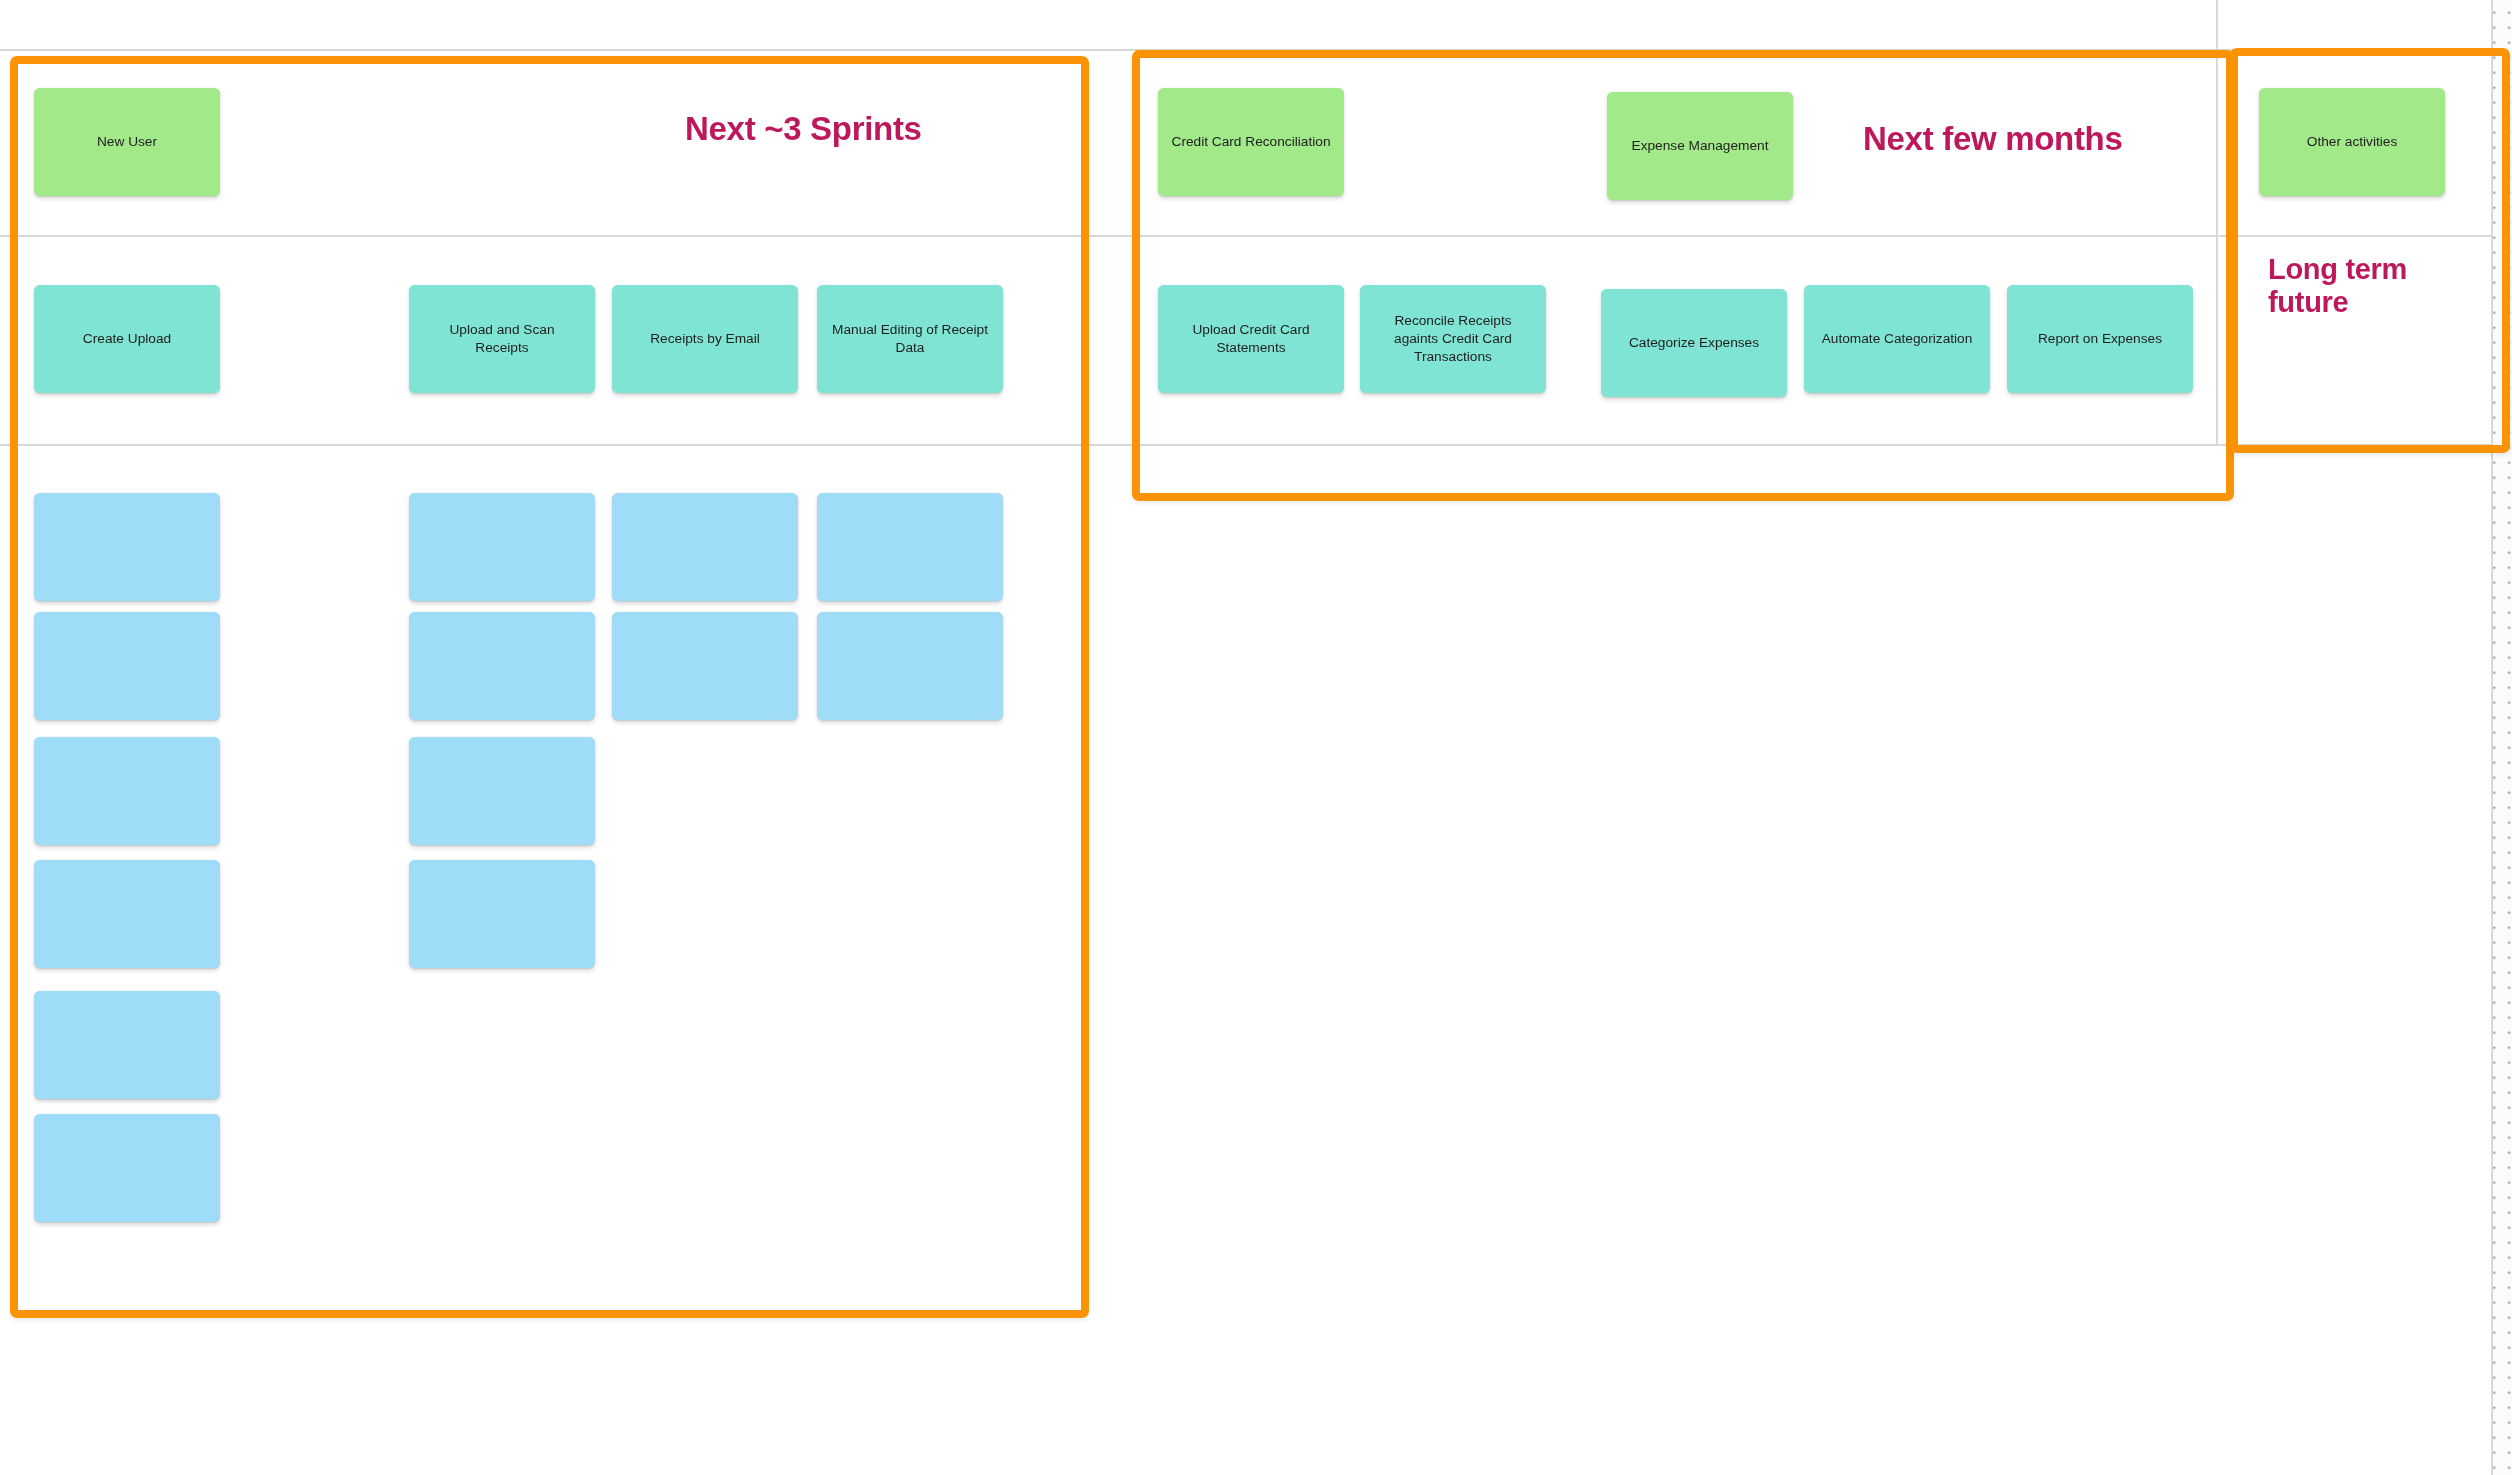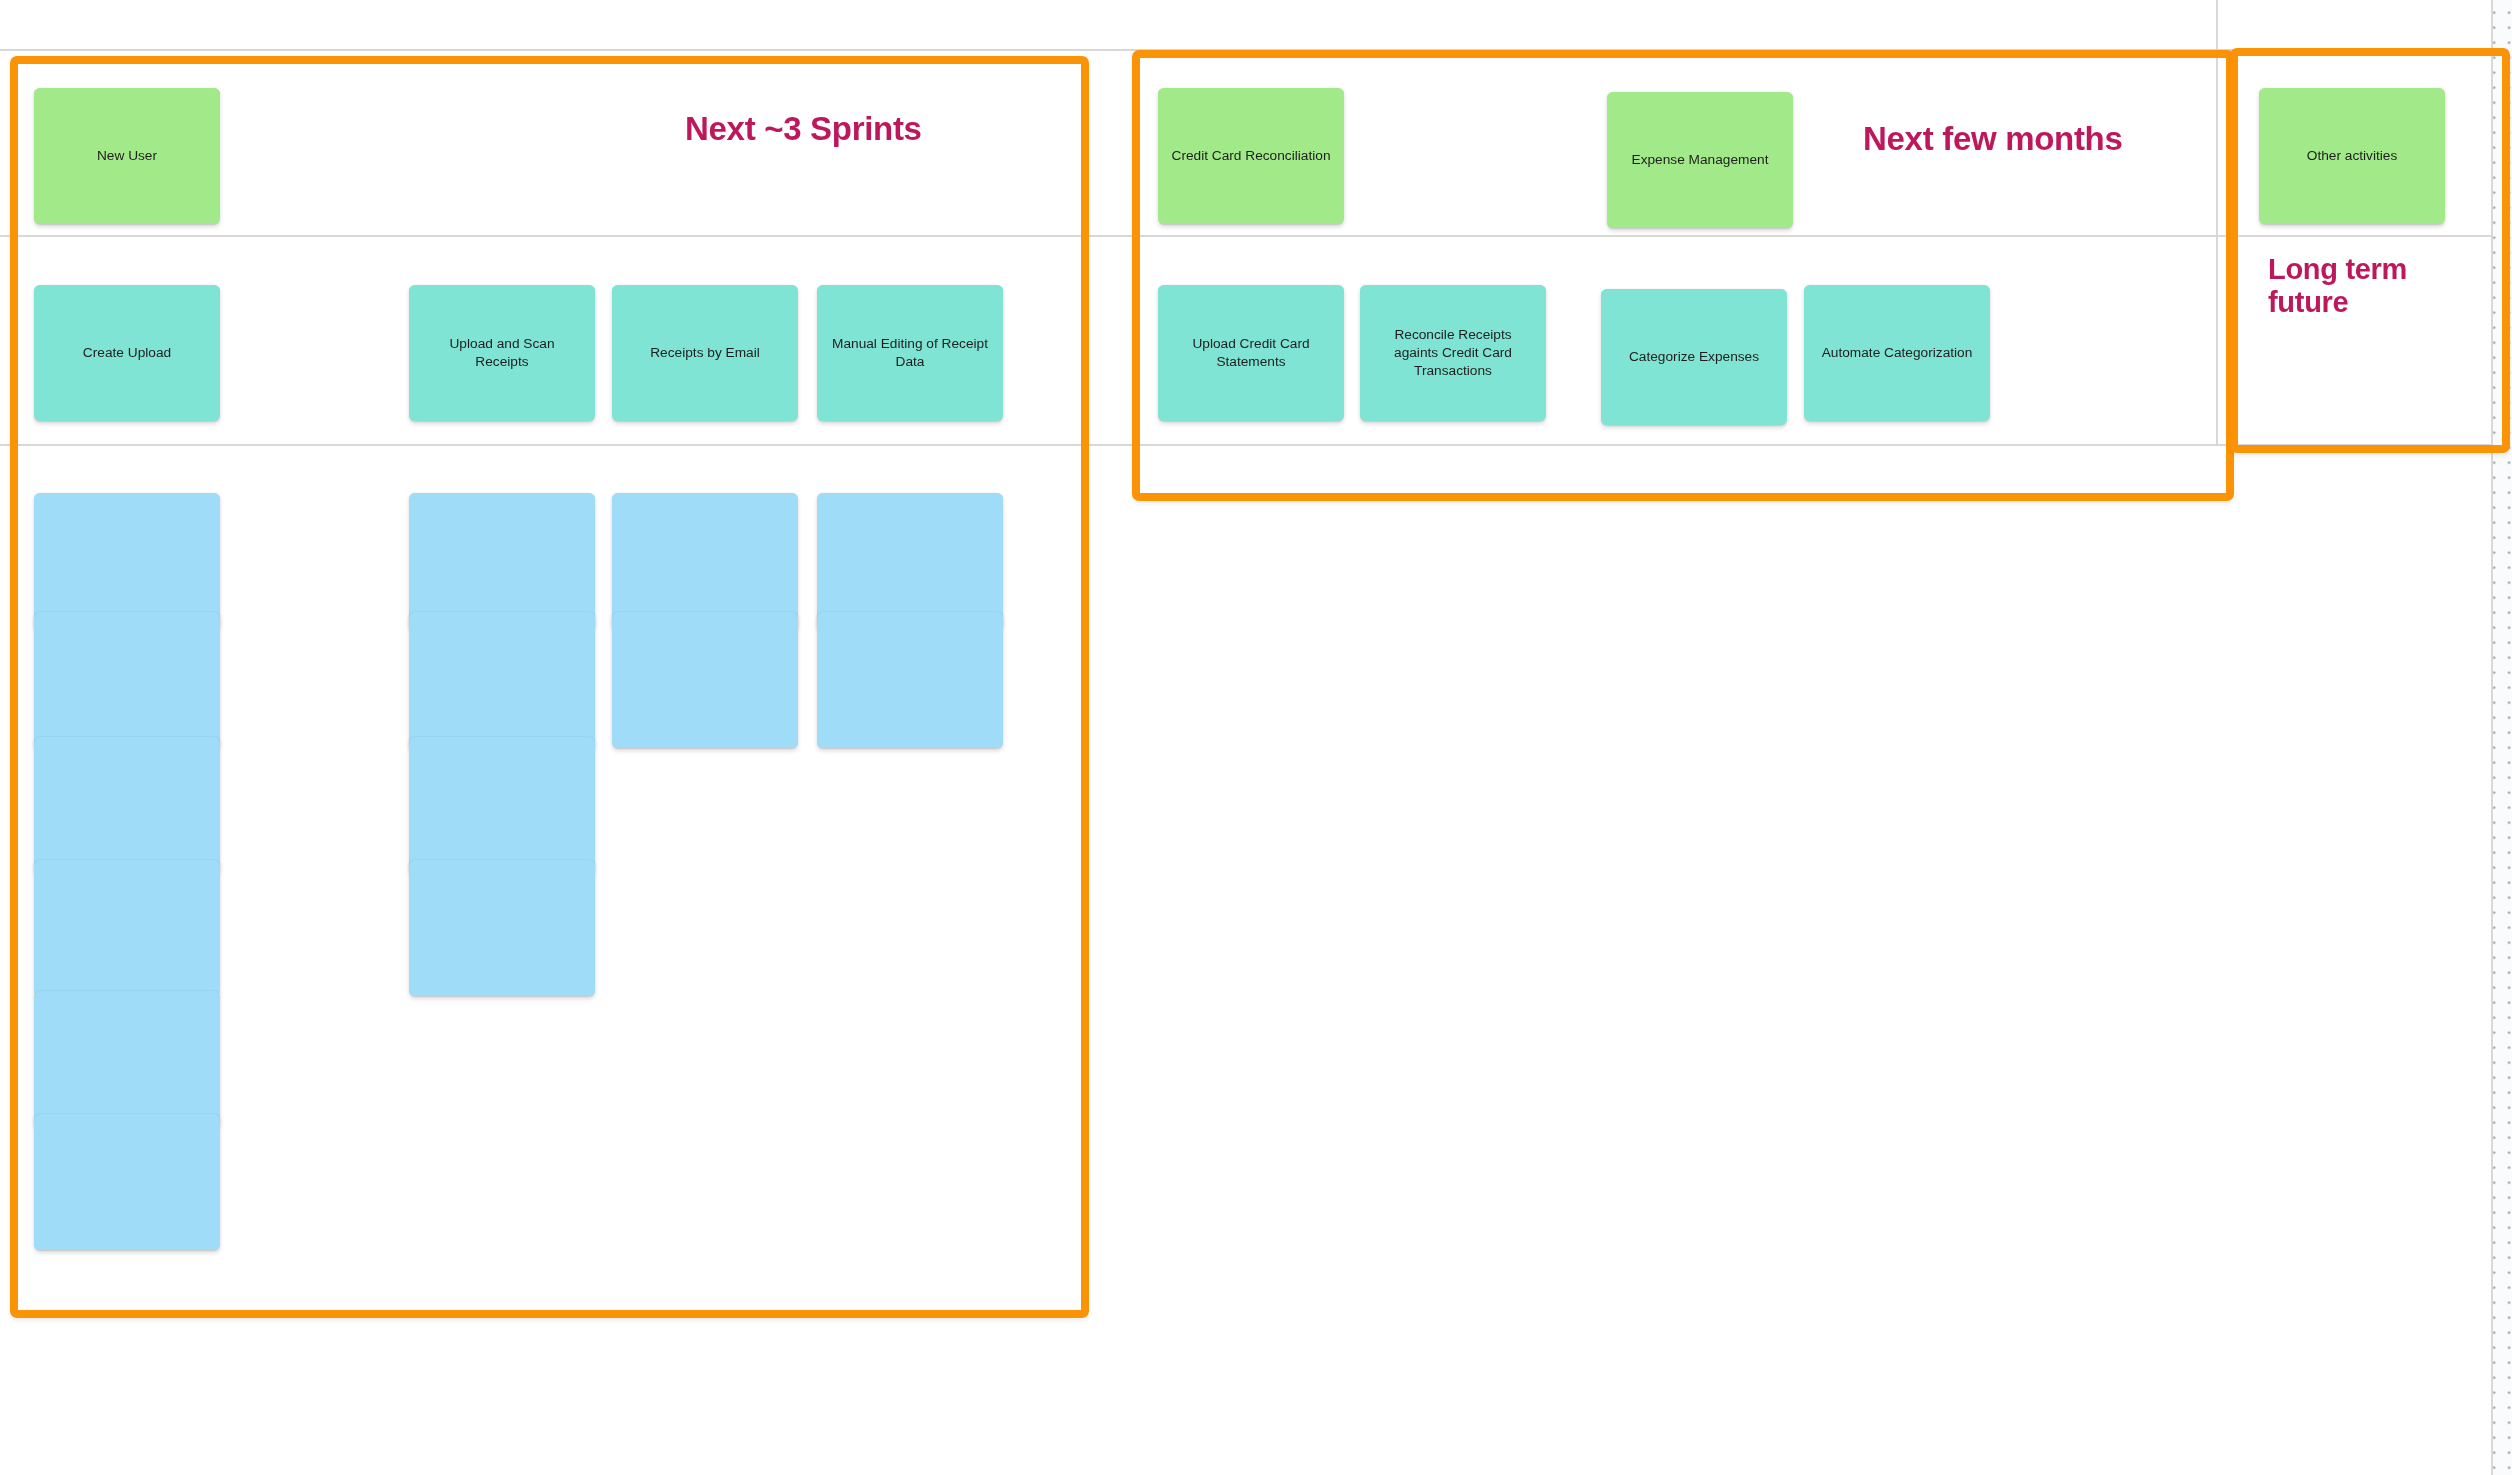--- a/index.html
+++ b/index.html
@@ -15,21 +15,21 @@
 
   
   .frame{position:absolute;border:8px solid #fb9306;border-radius:6.9px;background:transparent;
     box-shadow:0 2.9px 4.6px rgba(0,0,0,0.07);}
 
   .frame-title{position:absolute;font-weight:700;font-size:33px;line-height:38px;color:#be185d;
     letter-spacing:-0.3px;white-space:nowrap;}
   .frame-title.longterm{font-size:29px;line-height:33px;white-space:normal;width:189px;}
 
   
-  .note{position:absolute;width:186px;height:136px;border-radius:5.7px;
+  .note{position:absolute;width:186px;height:108px;border-radius:5.7px;
     display:flex;align-items:center;justify-content:center;text-align:center;
     box-shadow:0 2.3px 4px rgba(0,0,0,0.14),0 0.6px 1.1px rgba(0,0,0,0.10);}
   .note-text{font-size:13.7px;line-height:18px;color:#1e1e1e;white-space:pre;}
   .note.green{background:#a2e98a;}
   .note.teal{background:#7fe4d3;}
   .note.blue{background:#9edcf7;}
 </style>
 </head>
 <body>
 
@@ -85,20 +85,23 @@
     <span class="note-text">Reconcile Receipts
 againts Credit Card
 Transactions</span>
     </div>
   <div class="note teal" style="left:1601px;top:289px">
     <span class="note-text">Categorize Expenses</span>
     </div>
   <div class="note teal" style="left:1804px;top:285px">
     <span class="note-text">Automate Categorization</span>
     </div>
+  <div class="note teal" style="left:2007px;top:285px">
+    <span class="note-text">Report on Expenses</span>
+    </div>
 
   <div class="note blue" style="left:34px;top:493px"></div>
   <div class="note blue" style="left:34px;top:612px"></div>
   <div class="note blue" style="left:34px;top:737px"></div>
   <div class="note blue" style="left:34px;top:860px"></div>
   <div class="note blue" style="left:34px;top:991px"></div>
   <div class="note blue" style="left:34px;top:1114px"></div>
 
   <div class="note blue" style="left:409px;top:493px"></div>
   <div class="note blue" style="left:409px;top:612px"></div>

